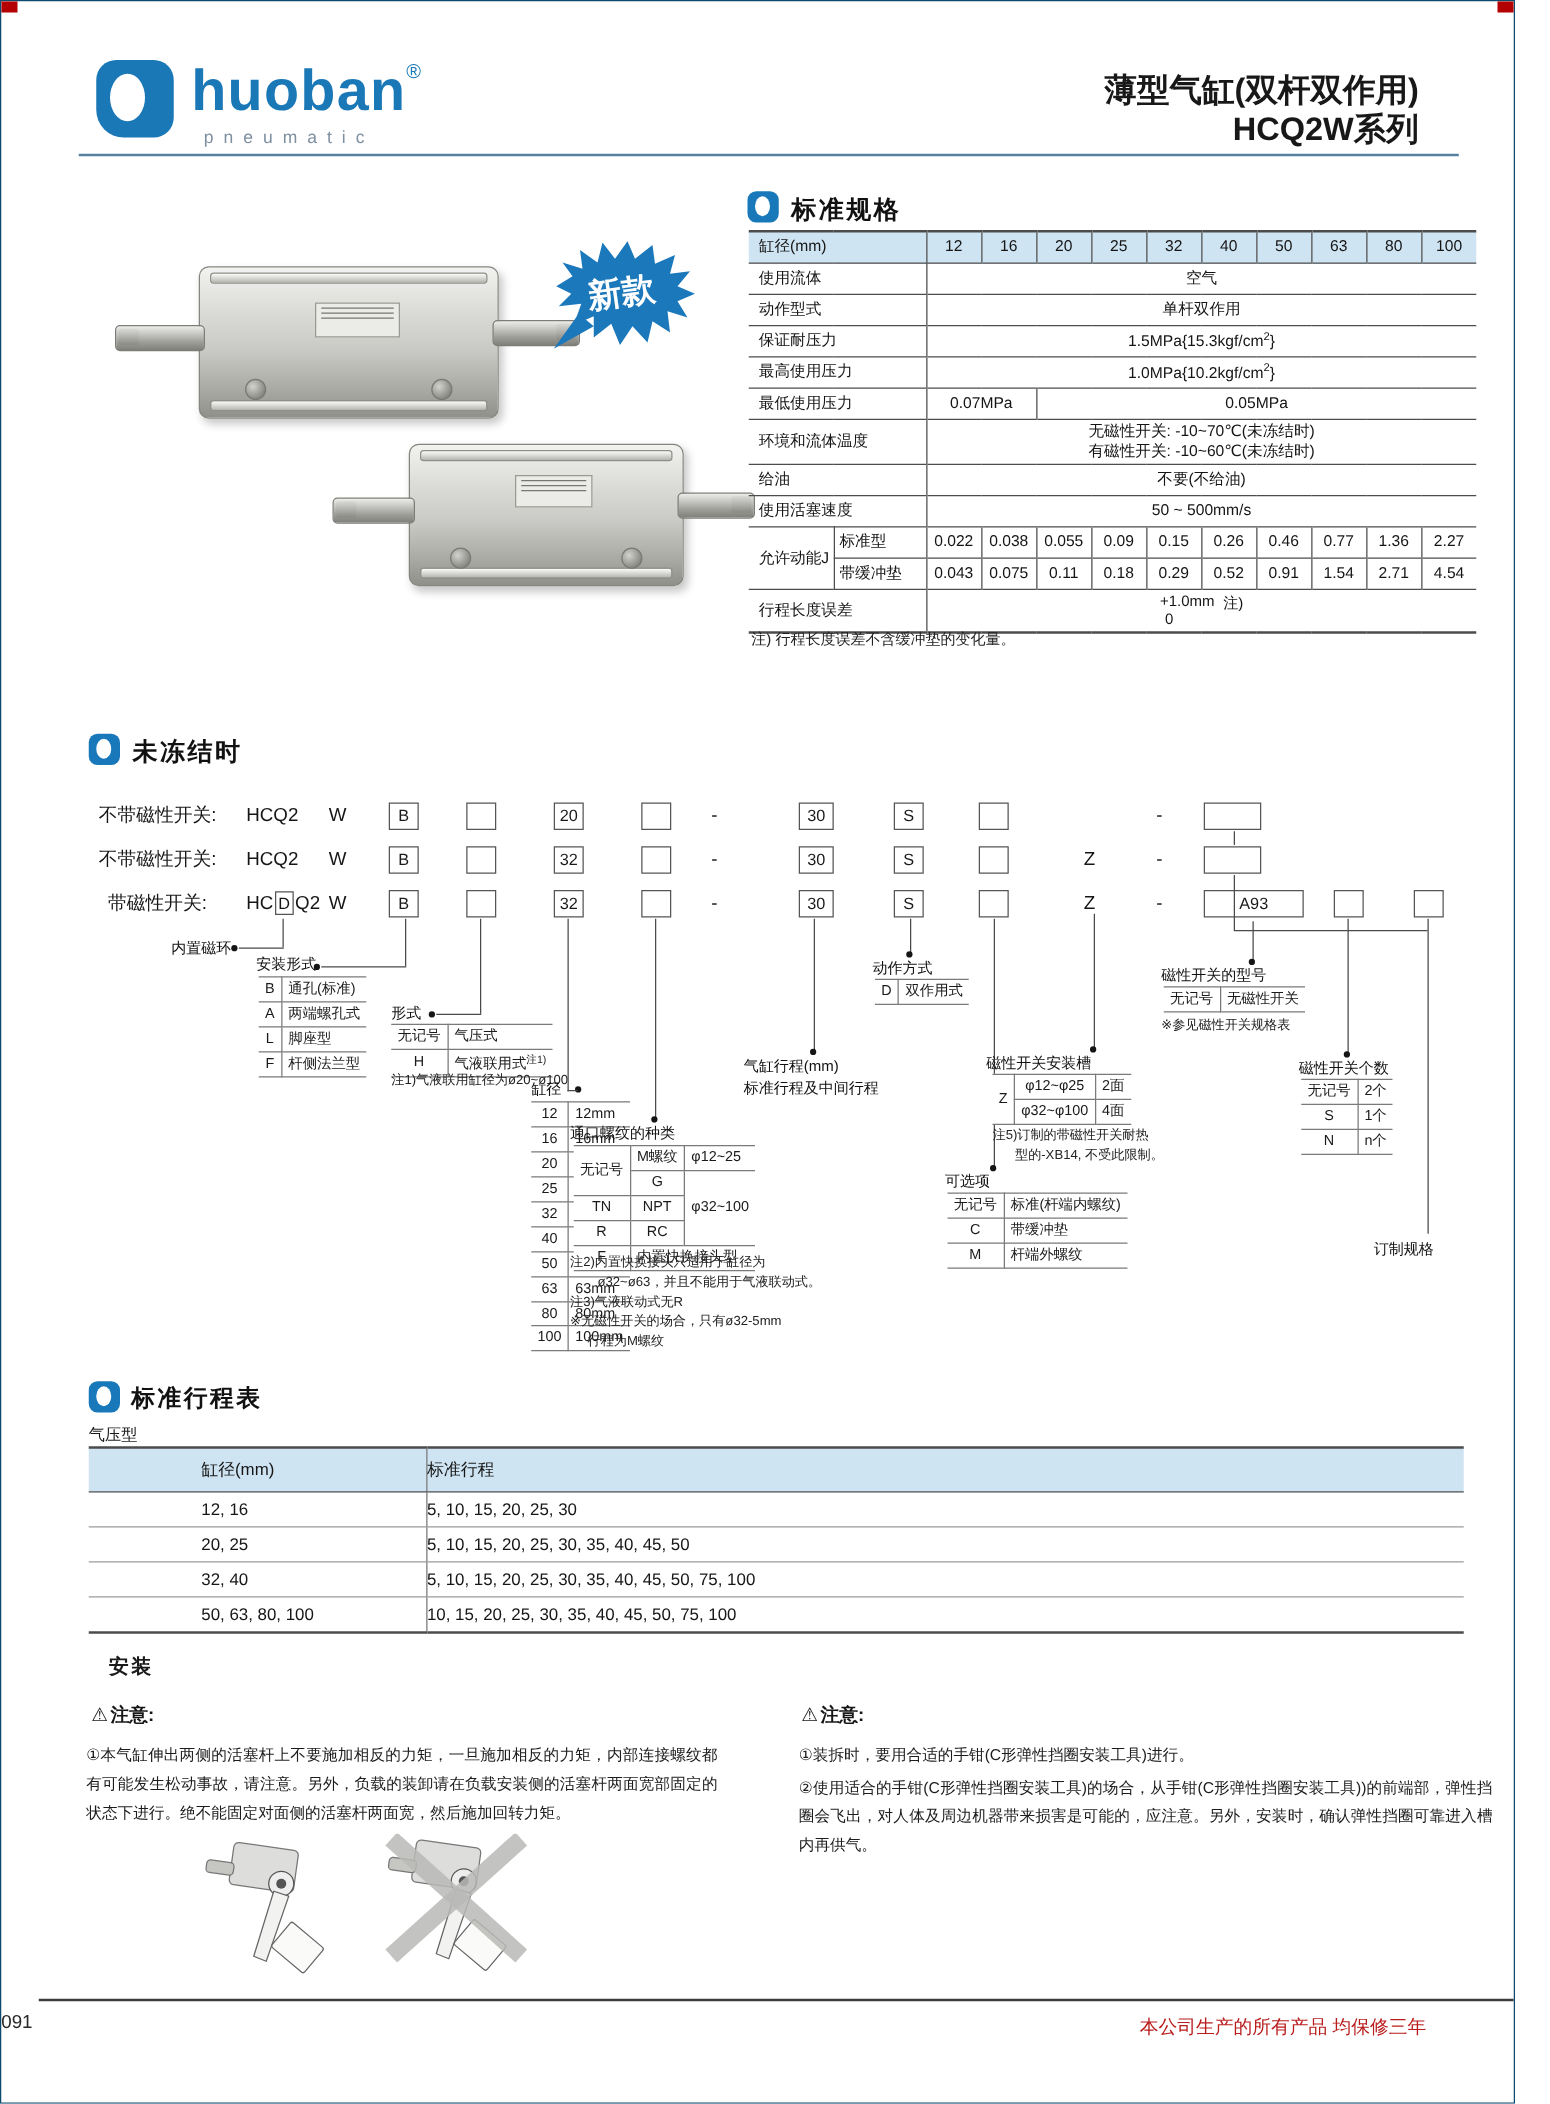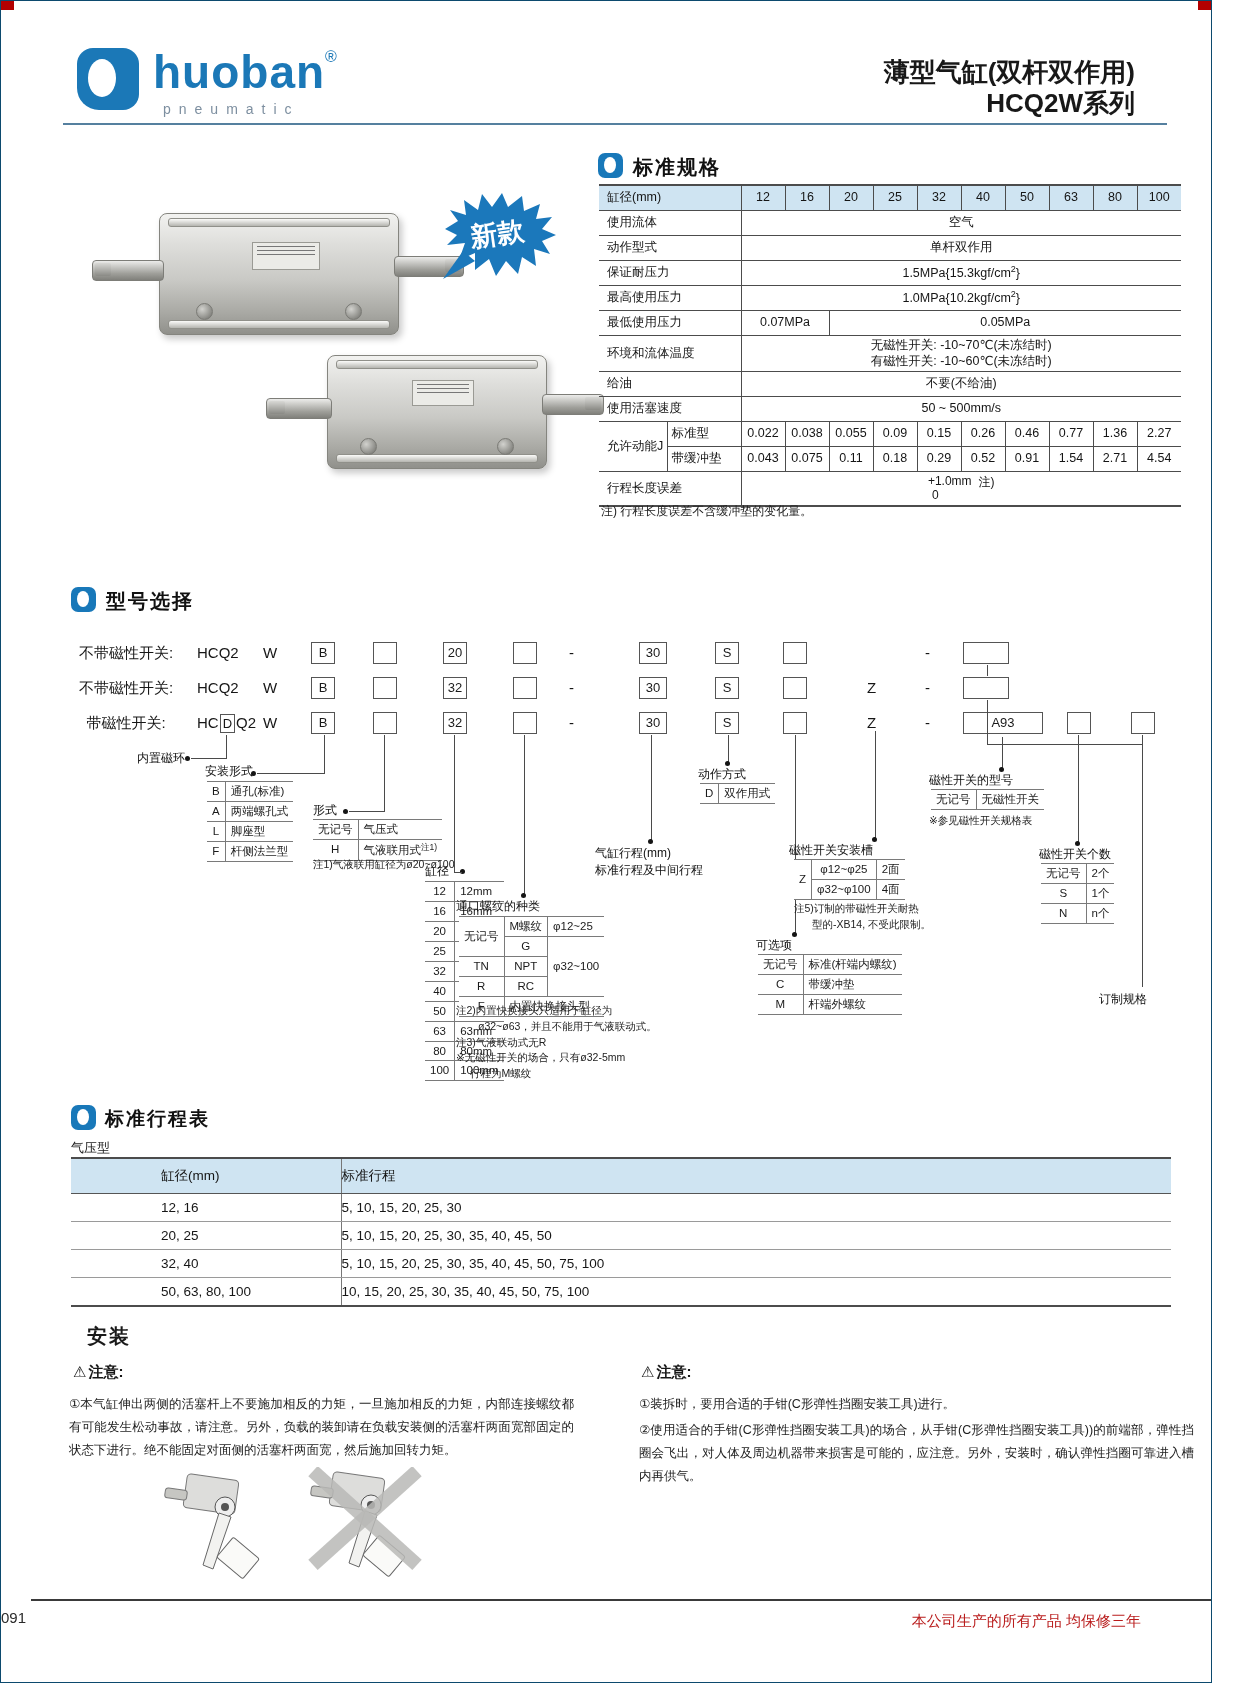--- a/index.html
+++ b/index.html
@@ -246,21 +246,21 @@
               </span>
         </td>
       </tr>
     </tbody>
       </table>
     <div class="spec-note">注) 行程长度误差不含缓冲垫的变化量。</div>
   </div>
 
   <div>
     <div class="sic" style="left:70px;top:586px;"></div>
-    <div class="sec-title" style="left:105px;top:587px;">型号选择</div>
+    <div class="sec-title" style="left:105px;top:587px;">未冻结时</div>
 
     <div class="mrow" style="top:640px;">
       <div class="tk lblr">不带磁性开关:</div>
       <div class="tk" style="left:196px;">HCQ2</div>
       <div class="tk" style="left:262px;">W</div>
       <div class="bx" style="left:310px;">B</div>
       <div class="bx" style="left:372px;"></div>
       <div class="bx" style="left:442px;">20</div>
       <div class="bx" style="left:512px;"></div>
       <div class="tk" style="left:568px;">-</div>
@@ -567,21 +567,21 @@
           </tr>
       <tr class="last">
             <td class="c1">50, 63, 80, 100</td>
             <td class="c2">10, 15, 20, 25, 30, 35, 40, 45, 50, 75, 100</td>
           </tr>
     </tbody>
       </table>
   </div>
 
   <div>
-    <div class="abs" style="left:86px;top:1322px;font-size:20px;font-weight:bold;letter-spacing:2px;">安装</div>
+    <div class="abs" style="left:86px;top:1322px;font-size:16px;font-weight:bold;letter-spacing:2px;">安装</div>
     <div class="caution" style="left:72px;top:1362px;"><span class="warn">⚠</span><span>注意:</span></div>
     <div class="para" style="left:68px;top:1392px;width:505px;">①本气缸伸出两侧的活塞杆上不要施加相反的力矩，一旦施加相反的力矩，内部连接螺纹都有可能发生松动事故，请注意。另外，负载的装卸请在负载安装侧的活塞杆两面宽部固定的状态下进行。绝不能固定对面侧的活塞杆两面宽，然后施加回转力矩。</div>
 
     <div class="caution" style="left:640px;top:1362px;"><span class="warn">⚠</span><span>注意:</span></div>
     <div class="para" style="left:638px;top:1392px;width:555px;">①装拆时，要用合适的手钳(C形弹性挡圈安装工具)进行。</div>
     <div class="para" style="left:638px;top:1418px;width:555px;">②使用适合的手钳(C形弹性挡圈安装工具)的场合，从手钳(C形弹性挡圈安装工具))的前端部，弹性挡圈会飞出，对人体及周边机器带来损害是可能的，应注意。另外，安装时，确认弹性挡圈可靠进入槽内再供气。</div>
 
     <svg class="abs" style="left:162px;top:1468px;" width="130" height="112" viewBox="0 0 130 112">
       <rect x="22" y="8" width="52" height="34" rx="4" fill="#dedeb" stroke="#777" transform="rotate(8 48 25)" style="fill:#dddddb"></rect>
       <rect x="2" y="20" width="22" height="10" rx="3" fill="#c6c6c2" stroke="#777" transform="rotate(8 13 25)"></rect>

